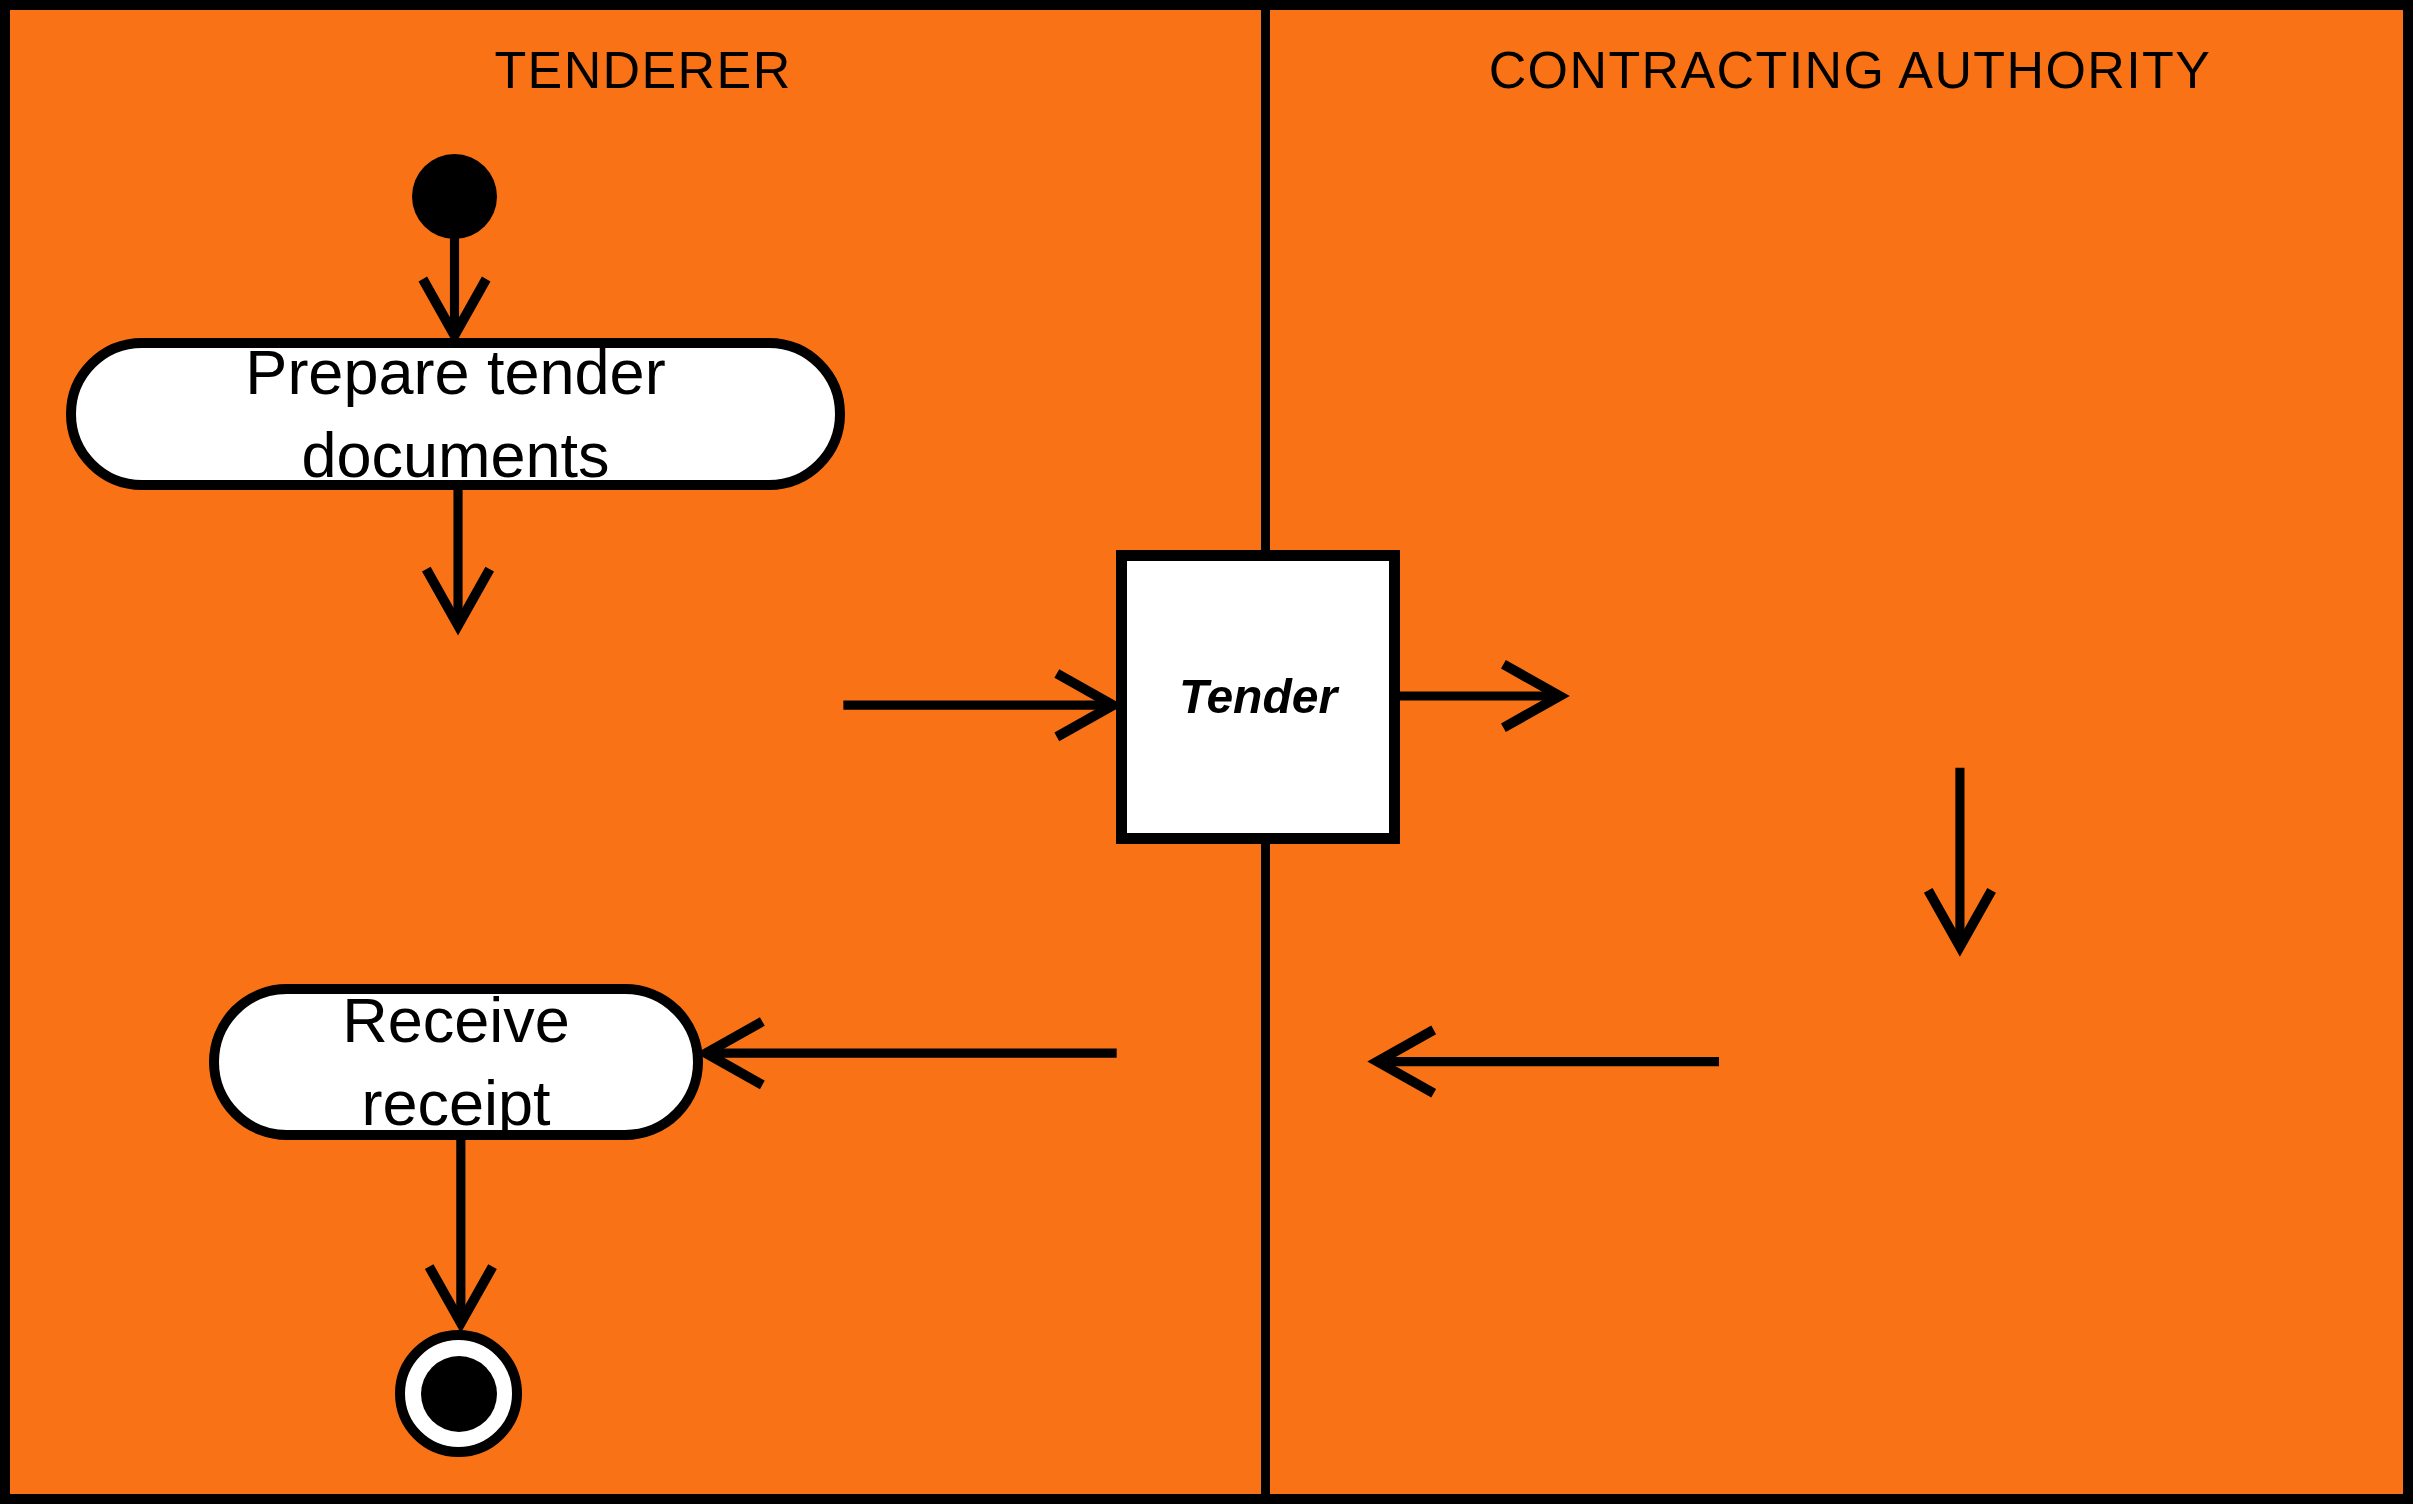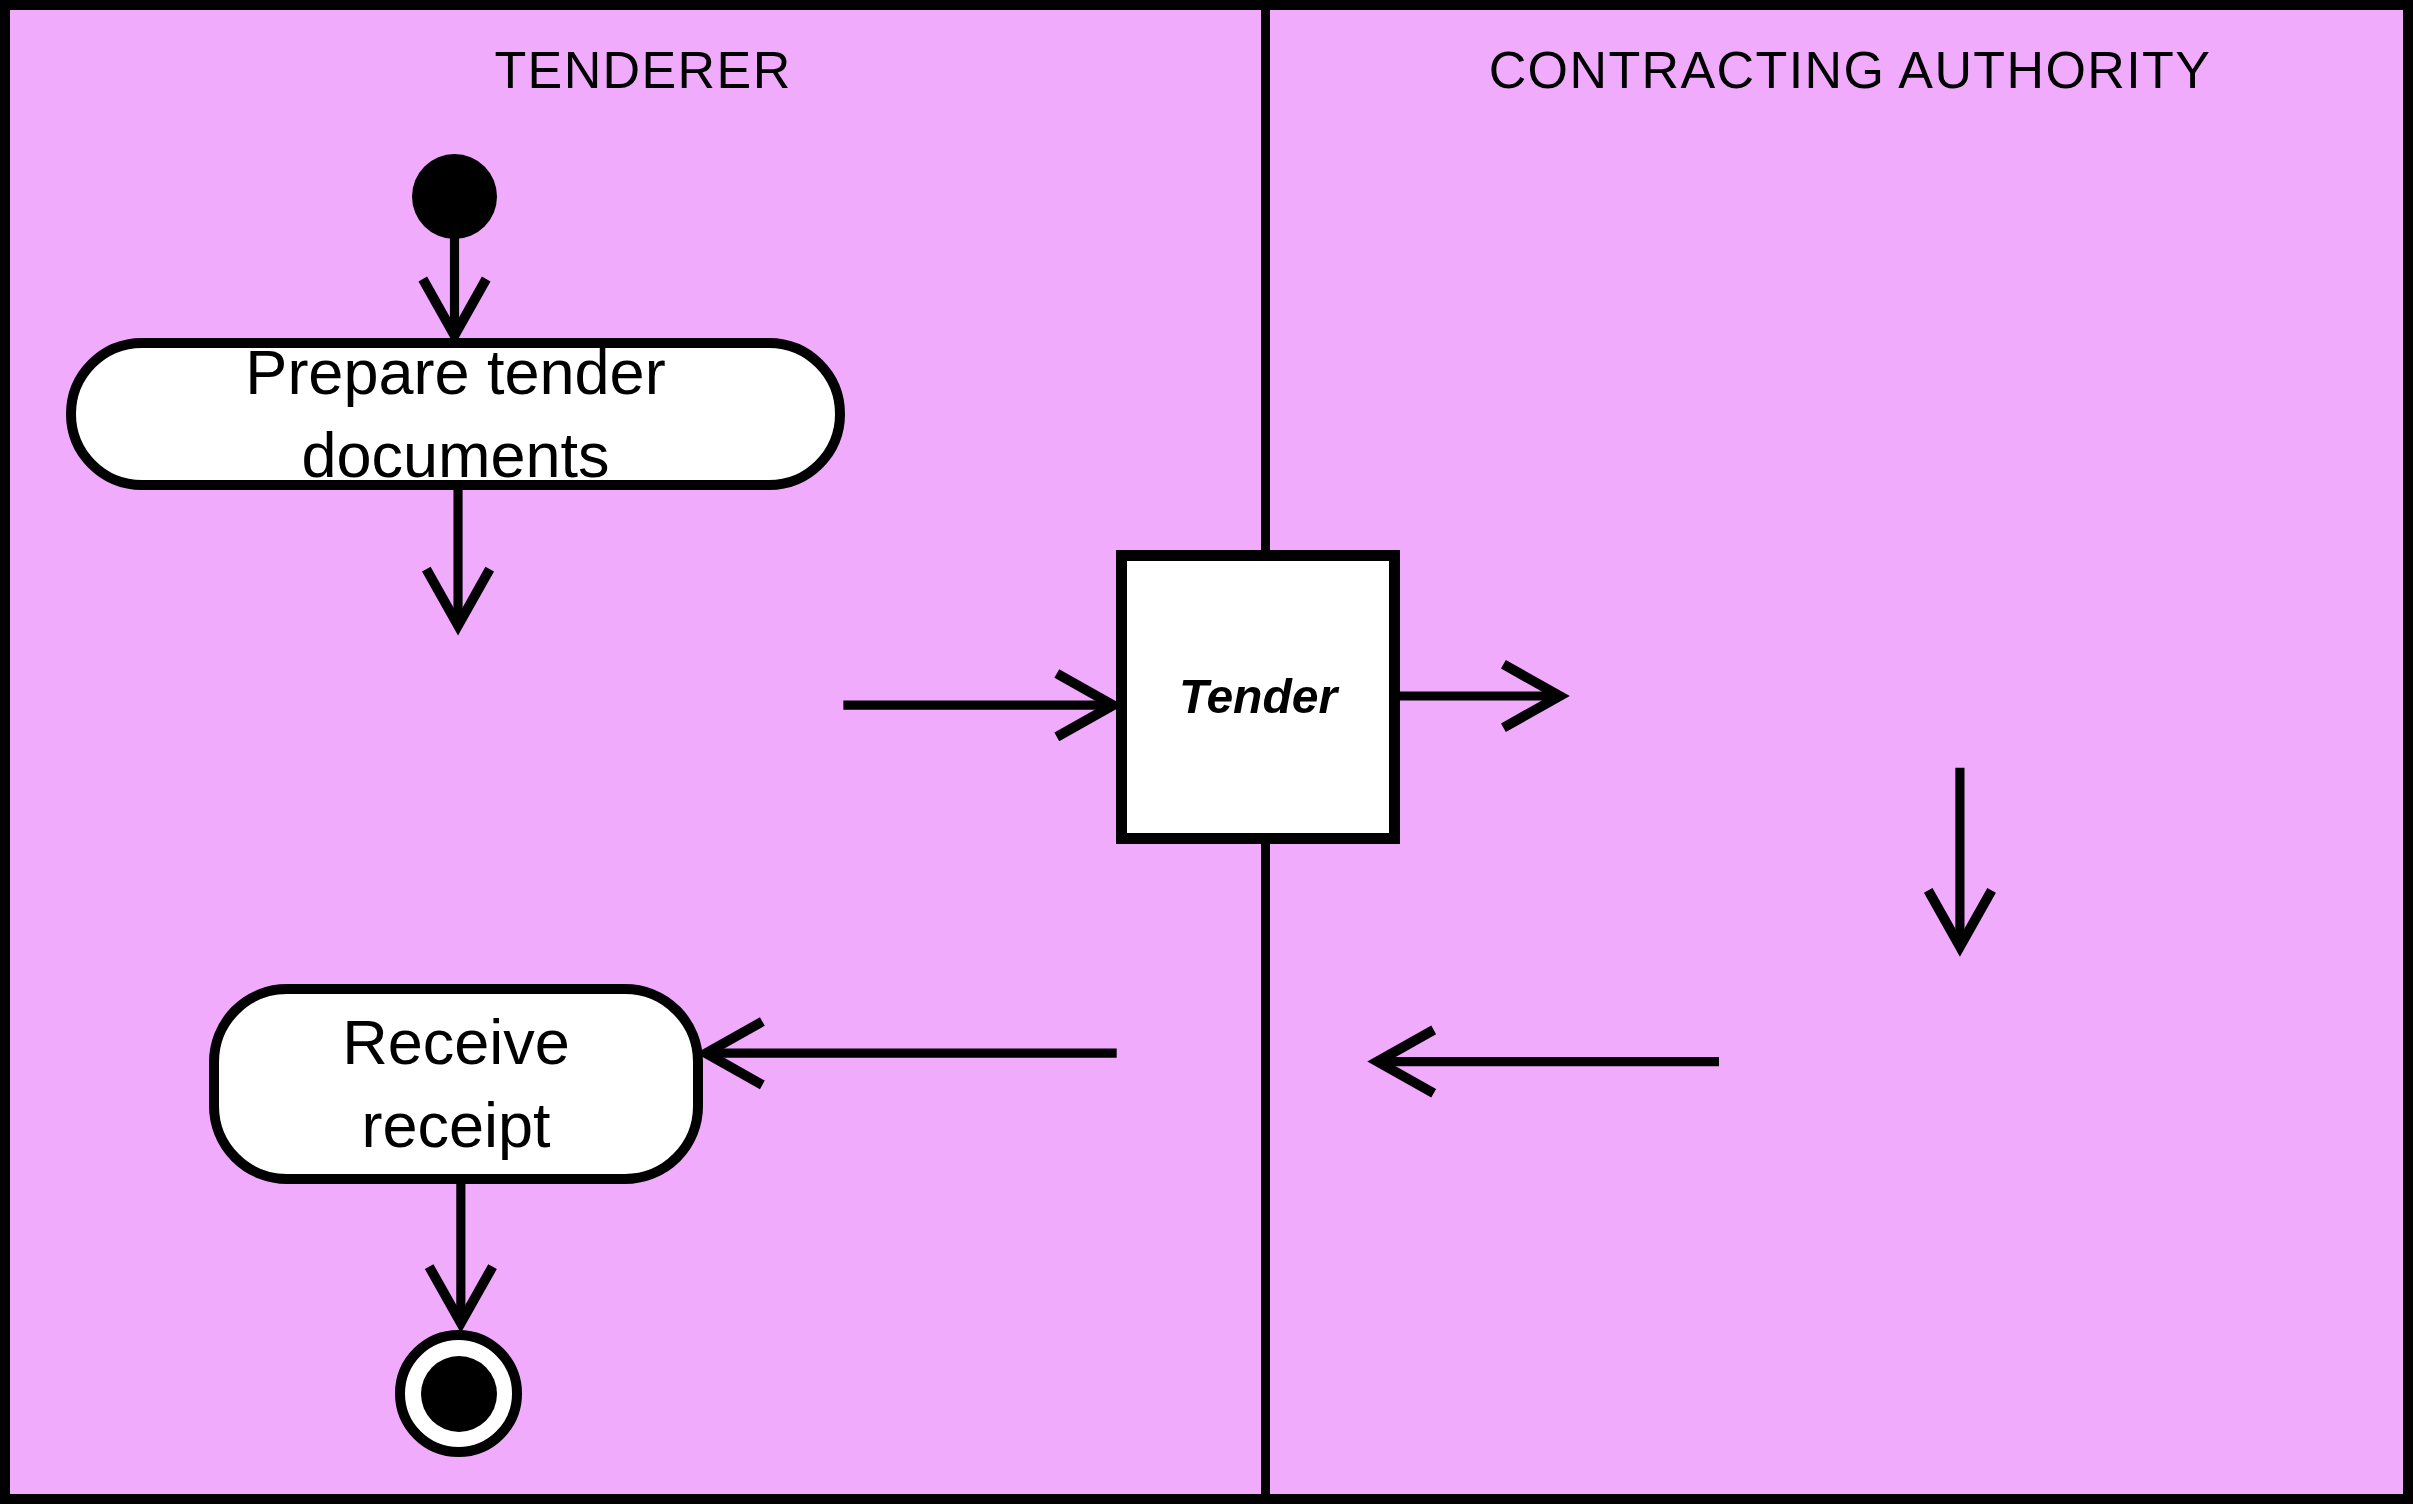--- a/index.html
+++ b/index.html
@@ -1,20 +1,20 @@
 <!DOCTYPE html>
 <html style="font-size:11.3px"><head>
 <meta charset="utf-8">
 <style>
   html, body { margin: 0; padding: 0; background: #ffffff; }
   .canvas {
     position: relative;
     width: 2413px;
     height: 1504px;
-    background: #f0abfc;
+    background: #f97316;
     font-family: "Liberation Sans", sans-serif;
     color: #000000;
     overflow: hidden;
   }
   .frame {
     position: absolute;
     inset: 0;
     border: 10px solid #000000;
     box-sizing: border-box;
     z-index: 10;
@@ -150,21 +150,21 @@
   </div>
 
 
   <div class="node objbox" style="left:1116px; top:550px; width:284px; height:294px;">
     <span>Tender</span>
   </div>
 
 
 
 
-  <div class="node pill" style="left:209px; top:984px; width:494px; height:200px;">
+  <div class="node pill" style="left:209px; top:984px; width:494px; height:156px;">
     <span>Receive receipt</span>
   </div>
 
   <div class="end-node">
     <div class="end-node-inner"></div>
   </div>
 
   <div class="frame"></div>
 
 </div>

